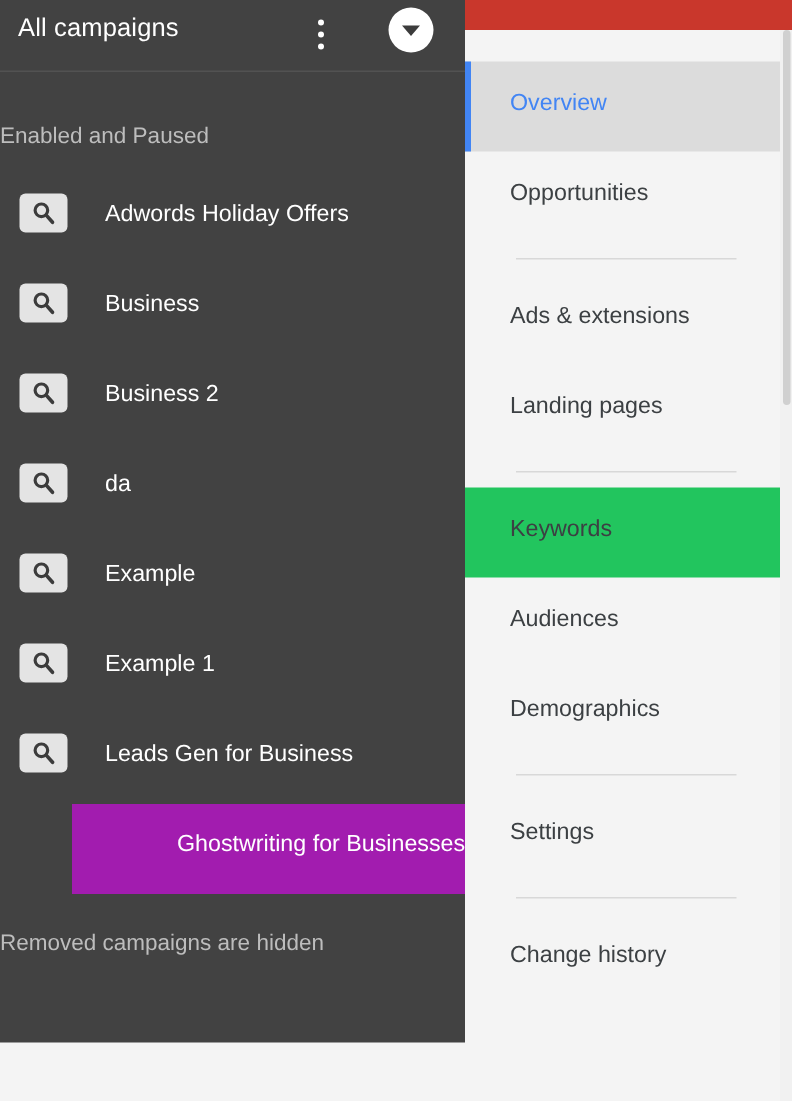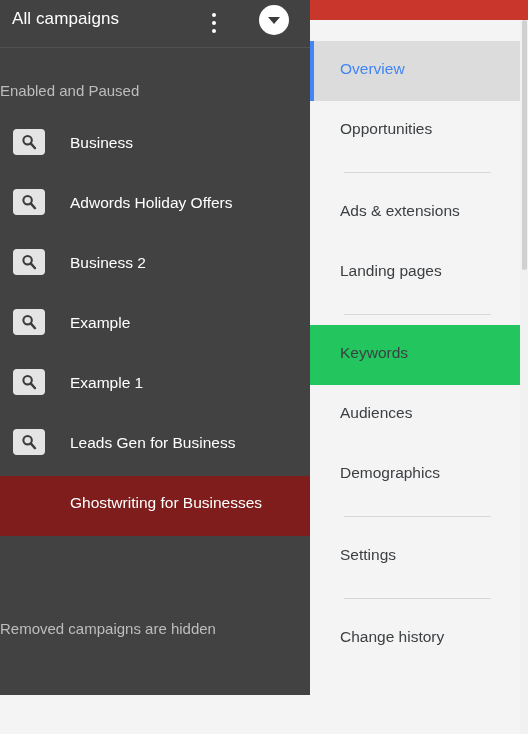--- a/index.html
+++ b/index.html
@@ -104,21 +104,22 @@
     top: 116px;
     left: 0;
     width: 310px;
   }
   .campaign-row {
     position: relative;
     height: 60px;
     cursor: pointer;
   }
   .campaign-row.selected {
-    background: #7f1d1d;
+    background: #a21caf;
+    margin-left: 48px;
   }
   .search-chip {
     position: absolute;
     left: 13px;
     top: 13px;
     width: 32px;
     height: 26px;
     border-radius: 4px;
     background: #e4e4e4;
   }
@@ -234,39 +235,48 @@
     <div id="filter-note" class="panel-note">Enabled and Paused</div>
 
     <div id="campaign-list">
         <div class="campaign-row">
           <div class="search-chip">
             <svg width="18" height="18" viewBox="0 0 18 18" aria-hidden="true">
               <circle cx="7.6" cy="7.2" r="4.2" fill="none" stroke="#3c3c3c" stroke-width="2.1"></circle>
               <line x1="10.8" y1="10.4" x2="15" y2="15.2" stroke="#3c3c3c" stroke-width="2.4" stroke-linecap="round"></line>
             </svg>
           </div>
+          <div class="campaign-label">Adwords Holiday Offers</div>
+        </div>
+        <div class="campaign-row">
+          <div class="search-chip">
+            <svg width="18" height="18" viewBox="0 0 18 18" aria-hidden="true">
+              <circle cx="7.6" cy="7.2" r="4.2" fill="none" stroke="#3c3c3c" stroke-width="2.1"></circle>
+              <line x1="10.8" y1="10.4" x2="15" y2="15.2" stroke="#3c3c3c" stroke-width="2.4" stroke-linecap="round"></line>
+            </svg>
+          </div>
           <div class="campaign-label">Business</div>
         </div>
         <div class="campaign-row">
           <div class="search-chip">
             <svg width="18" height="18" viewBox="0 0 18 18" aria-hidden="true">
               <circle cx="7.6" cy="7.2" r="4.2" fill="none" stroke="#3c3c3c" stroke-width="2.1"></circle>
               <line x1="10.8" y1="10.4" x2="15" y2="15.2" stroke="#3c3c3c" stroke-width="2.4" stroke-linecap="round"></line>
             </svg>
           </div>
-          <div class="campaign-label">Adwords Holiday Offers</div>
-        </div>
-        <div class="campaign-row">
-          <div class="search-chip">
-            <svg width="18" height="18" viewBox="0 0 18 18" aria-hidden="true">
-              <circle cx="7.6" cy="7.2" r="4.2" fill="none" stroke="#3c3c3c" stroke-width="2.1"></circle>
-              <line x1="10.8" y1="10.4" x2="15" y2="15.2" stroke="#3c3c3c" stroke-width="2.4" stroke-linecap="round"></line>
-            </svg>
-          </div>
           <div class="campaign-label">Business 2</div>
+        </div>
+        <div class="campaign-row">
+          <div class="search-chip">
+            <svg width="18" height="18" viewBox="0 0 18 18" aria-hidden="true">
+              <circle cx="7.6" cy="7.2" r="4.2" fill="none" stroke="#3c3c3c" stroke-width="2.1"></circle>
+              <line x1="10.8" y1="10.4" x2="15" y2="15.2" stroke="#3c3c3c" stroke-width="2.4" stroke-linecap="round"></line>
+            </svg>
+          </div>
+          <div class="campaign-label">da</div>
         </div>
         <div class="campaign-row">
           <div class="search-chip">
             <svg width="18" height="18" viewBox="0 0 18 18" aria-hidden="true">
               <circle cx="7.6" cy="7.2" r="4.2" fill="none" stroke="#3c3c3c" stroke-width="2.1"></circle>
               <line x1="10.8" y1="10.4" x2="15" y2="15.2" stroke="#3c3c3c" stroke-width="2.4" stroke-linecap="round"></line>
             </svg>
           </div>
           <div class="campaign-label">Example</div>
         </div>

